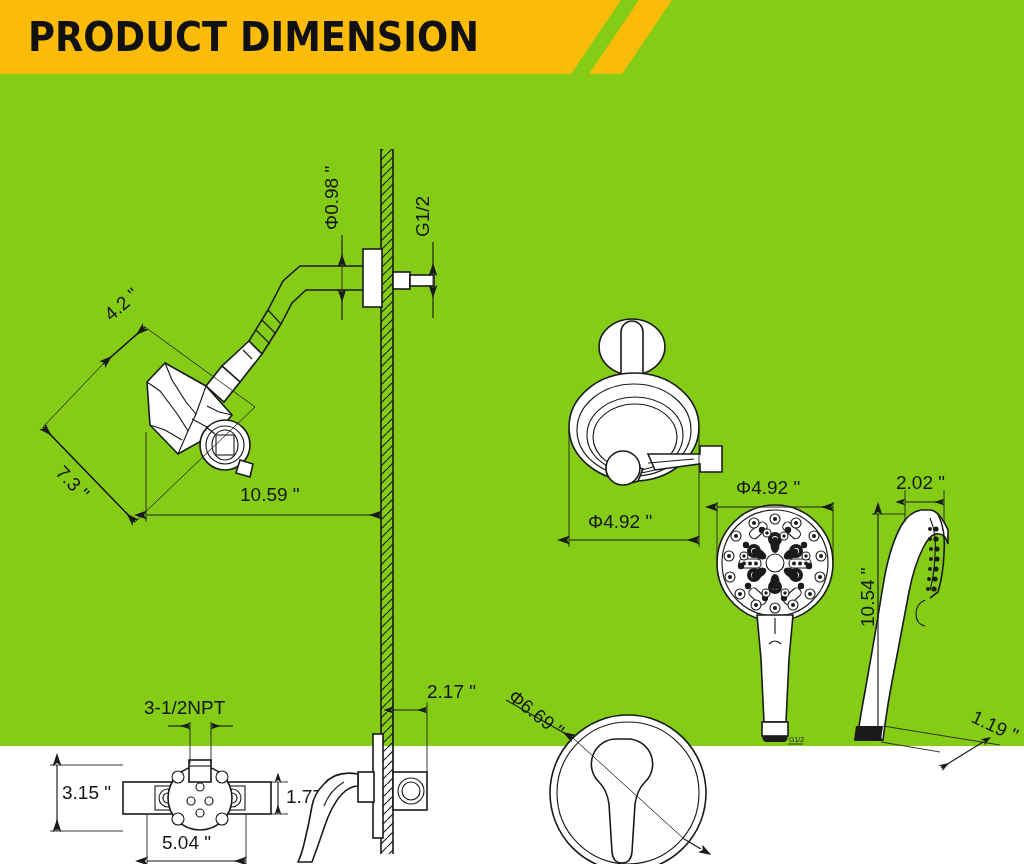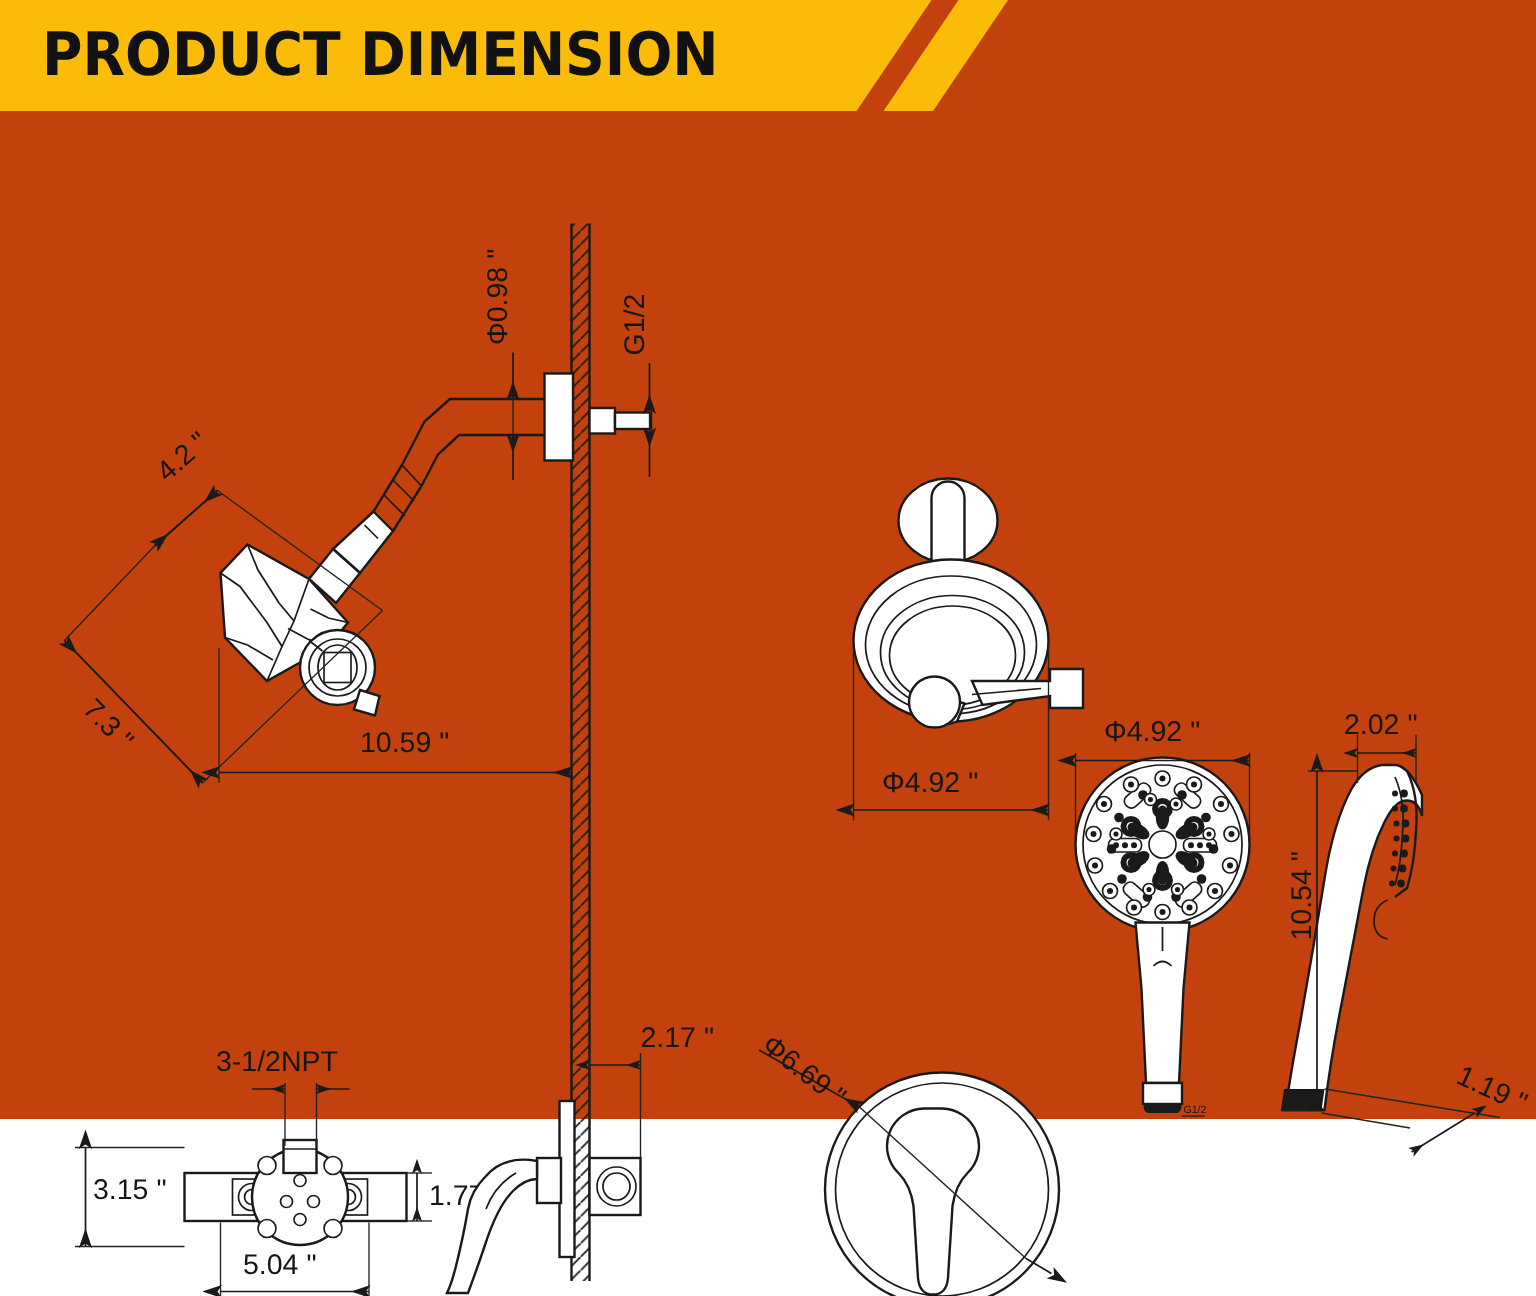--- a/index.html
+++ b/index.html
@@ -2,21 +2,21 @@
 <html><head>
 <meta charset="utf-8">
 <style>
   html,body{margin:0;padding:0;background:#ffffff;}
   body{
     width:1024px;height:864px;
     font-family:"Liberation Sans", sans-serif;
     overflow:hidden;
     position:relative;
   }
-  #root{position:relative;width:1024px;height:746px;background:#c2410c;text-align:right;}
+  #root{position:relative;width:1024px;height:746px;background:#84cc16;text-align:right;}
 
   
   .banner{
     position:absolute;left:0;top:0;width:1024px;height:82px;
   }
   .banner-title{
     position:absolute;left:28px;top:14px;
     font-family:"DejaVu Sans", sans-serif;
     font-weight:700;
     font-size:40px;

